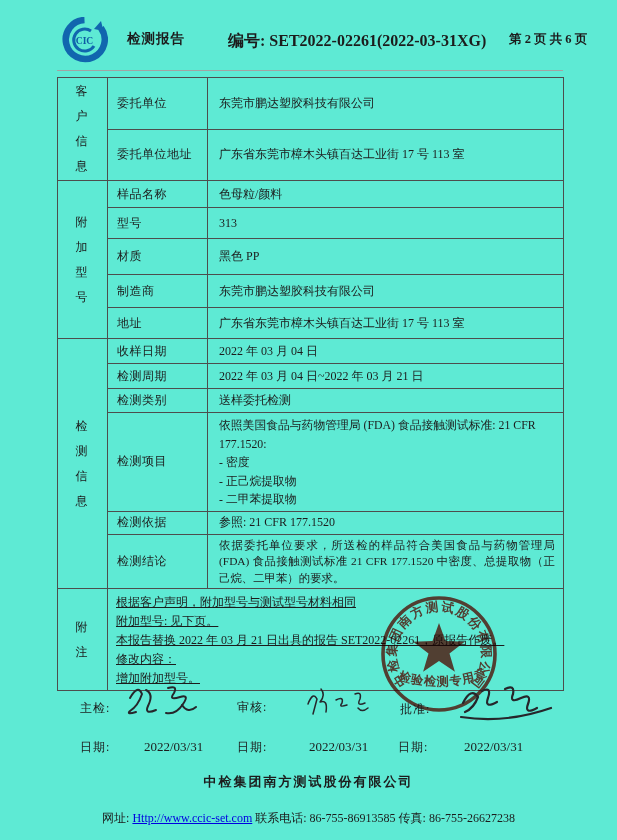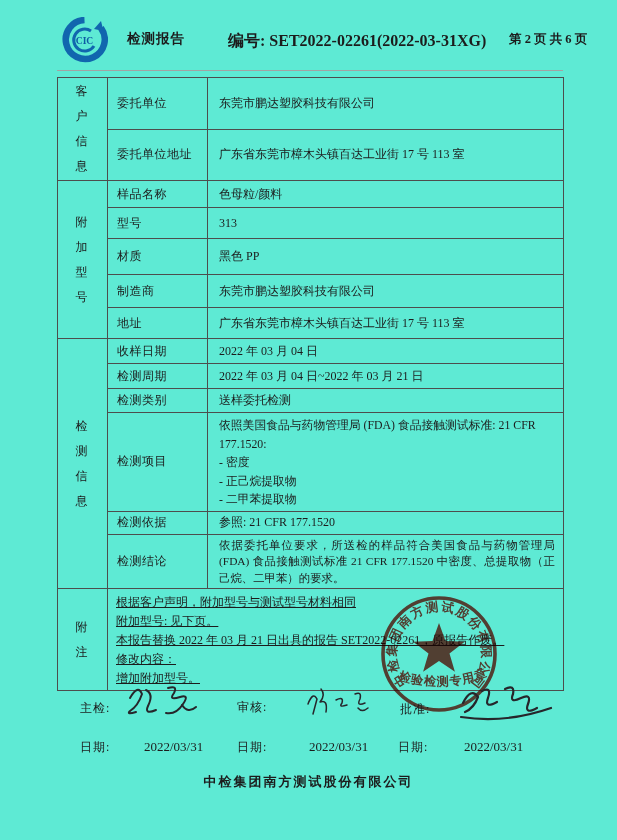--- a/index.html
+++ b/index.html
@@ -181,14 +181,15 @@
   </svg>
 
   <div class="datelabel" style="left:80px;top:739px">日期:</div>
   <div class="dateval" style="left:144px;top:739px">2022/03/31</div>
   <div class="datelabel" style="left:237px;top:739px">日期:</div>
   <div class="dateval" style="left:309px;top:739px">2022/03/31</div>
   <div class="datelabel" style="left:398px;top:739px">日期:</div>
   <div class="dateval" style="left:464px;top:739px">2022/03/31</div>
 
   <div class="ft-company">中检集团南方测试股份有限公司</div>
+  <div class="ft-web"><span>网址: </span><span class="link">Http://www.ccic-set.com</span><span> 联系电话: 86-755-86913585 传真: 86-755-26627238</span></div>
 
 </div>
 
 </body></html>

